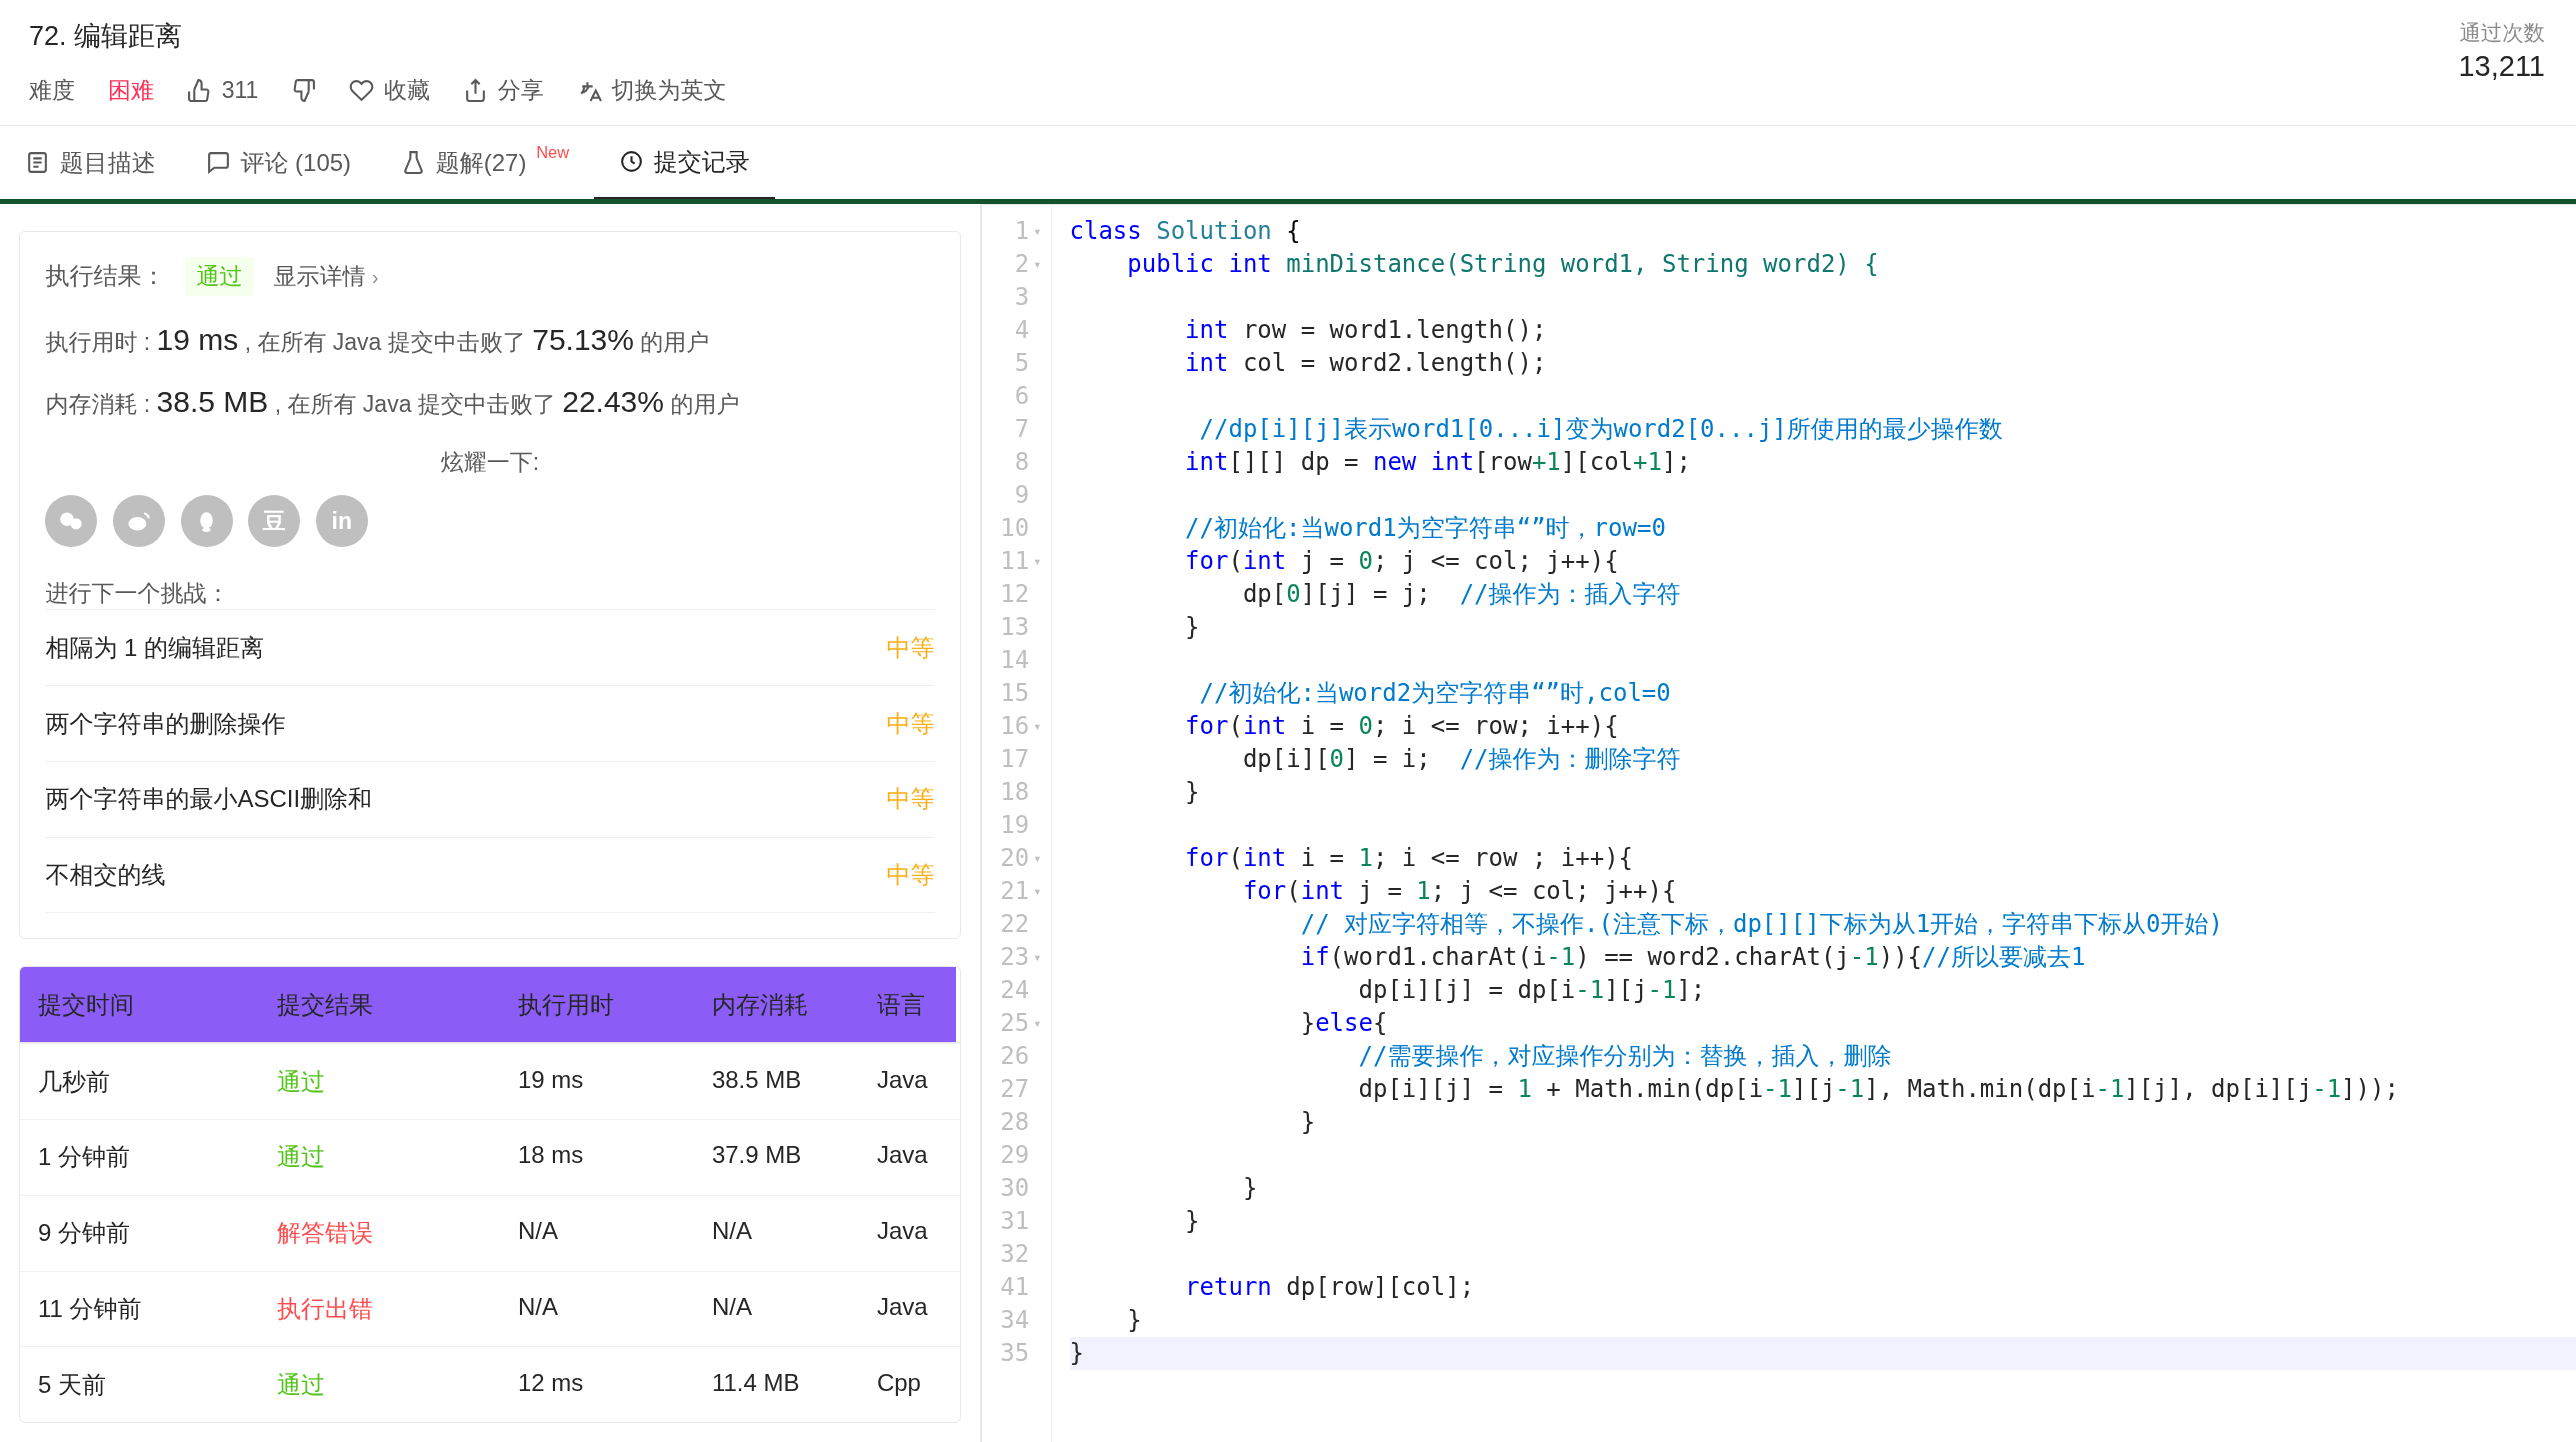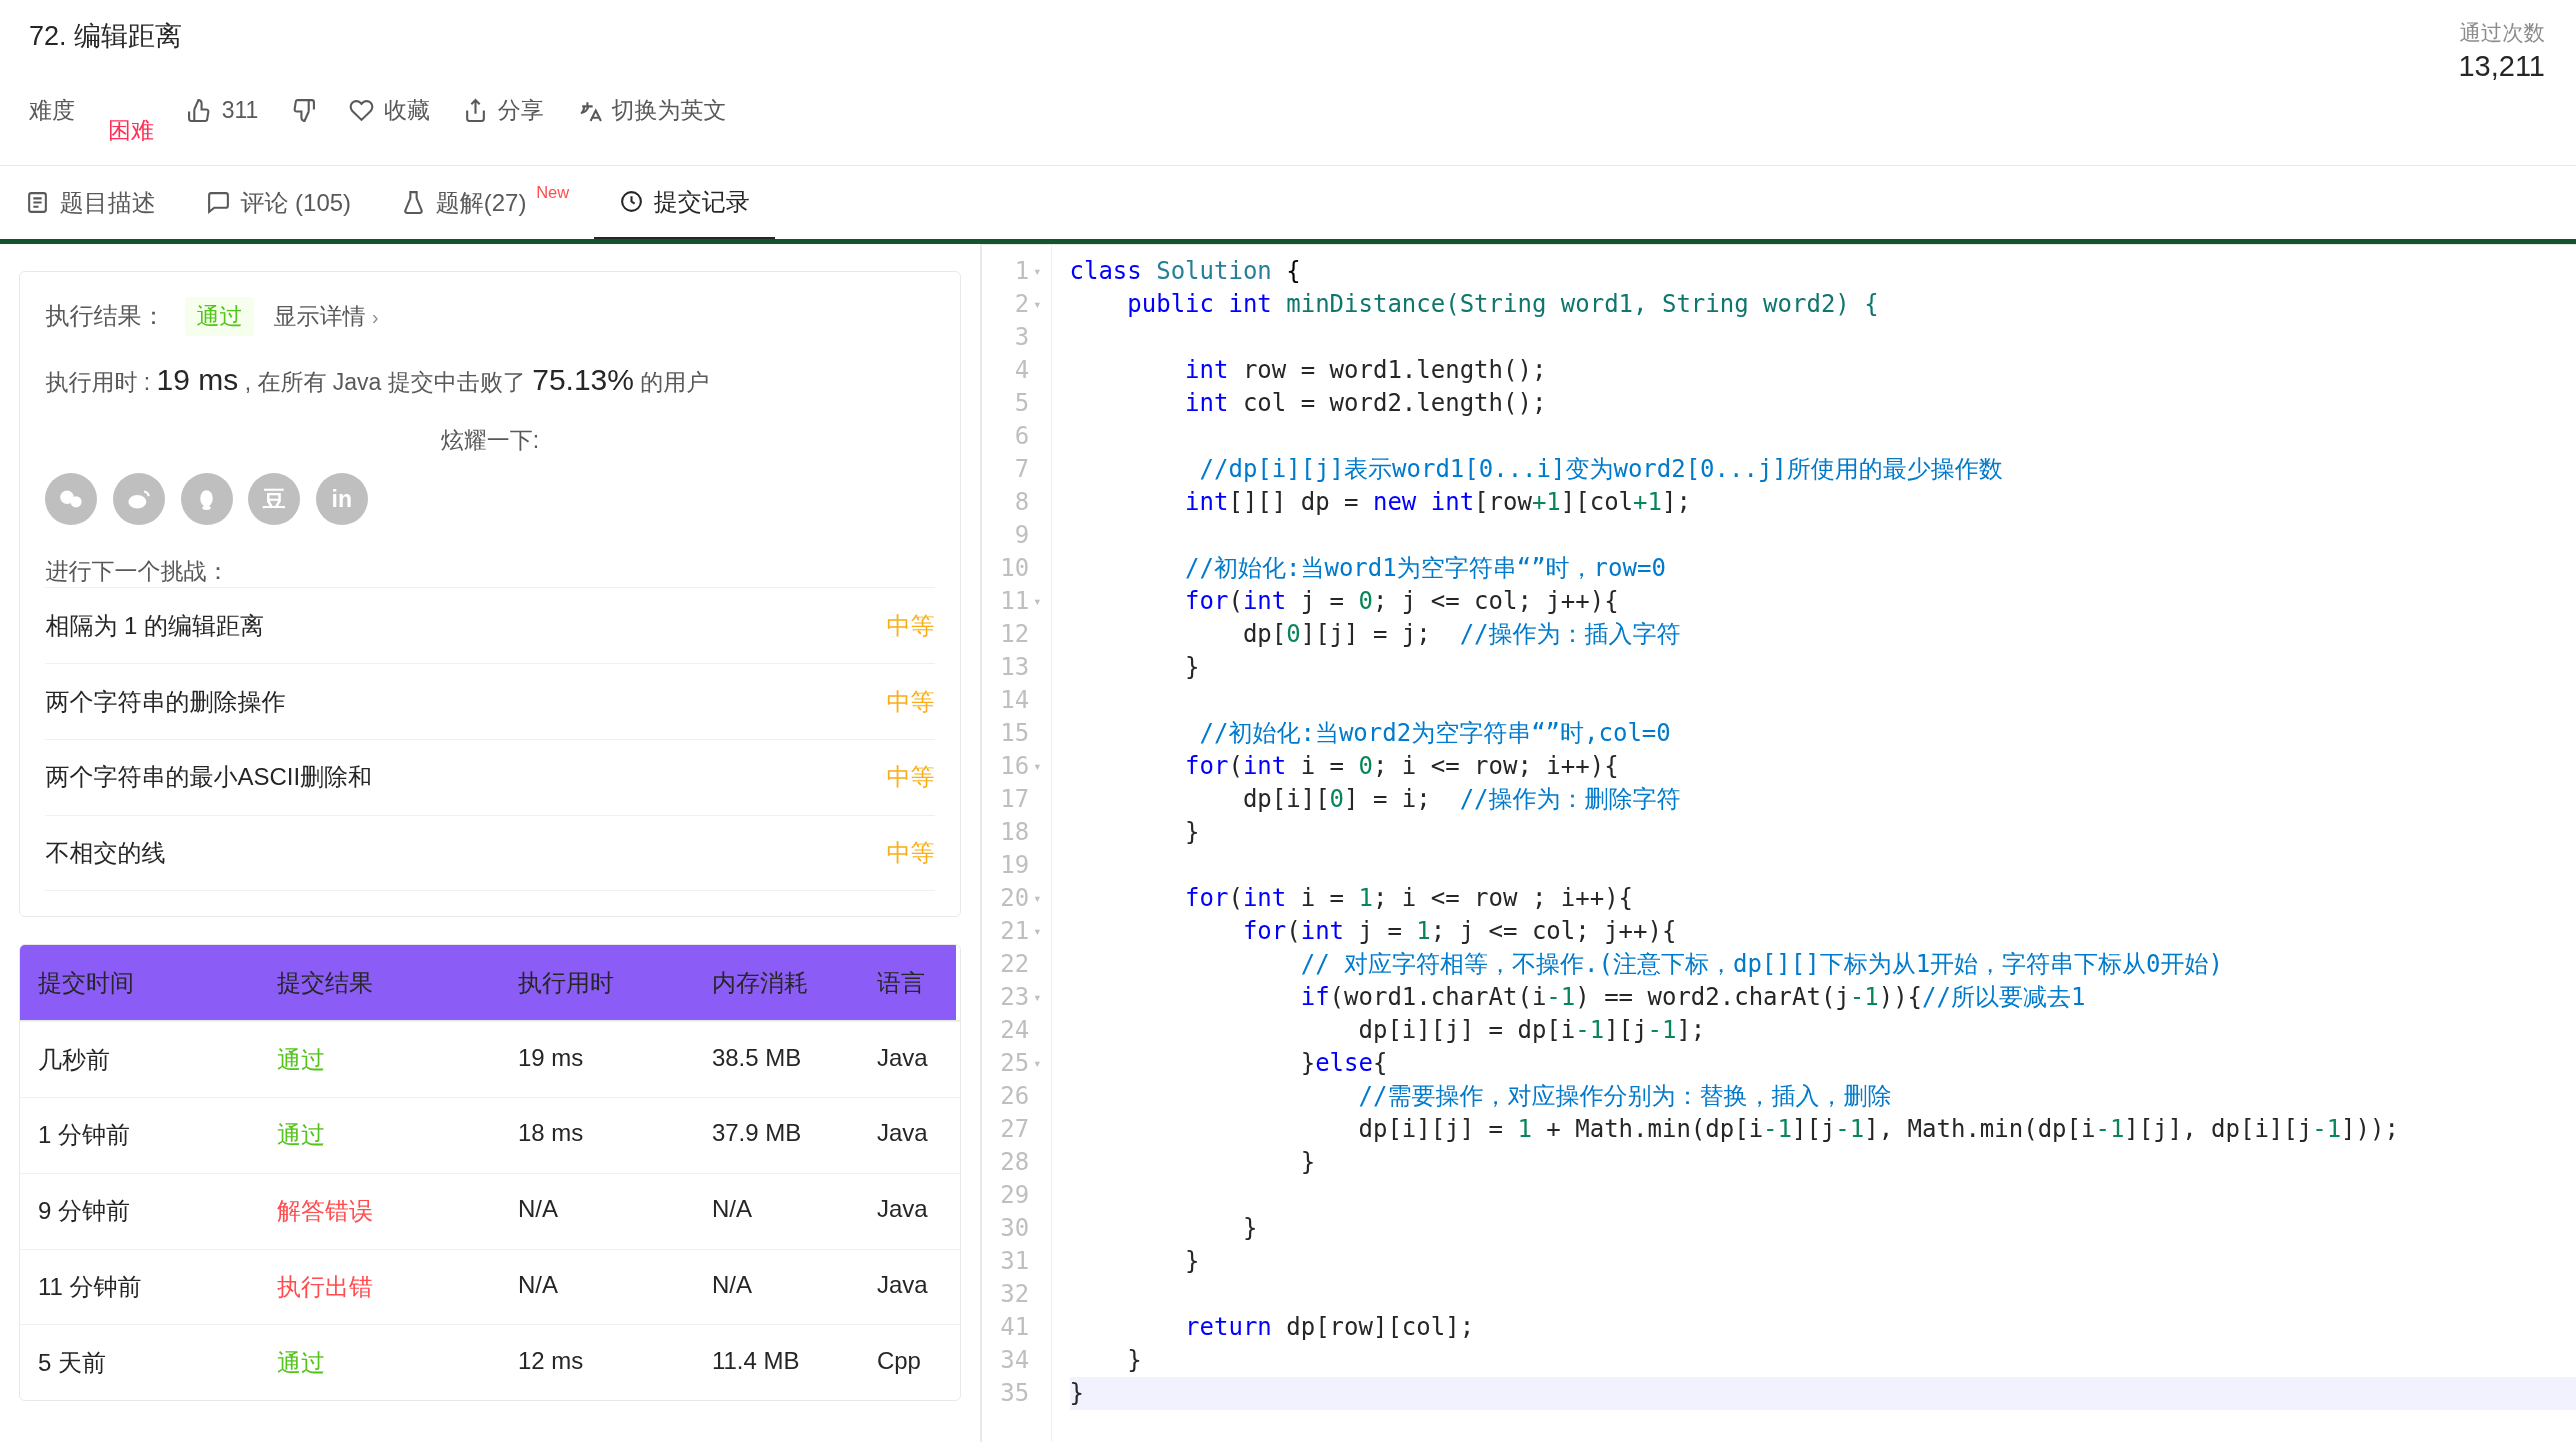--- a/index.html
+++ b/index.html
@@ -2,21 +2,21 @@
 <html><head>
 <meta charset="utf-8">
 <style>
 * { box-sizing: border-box; margin: 0; padding: 0; }
 body { font-family: -apple-system, "PingFang SC", "Helvetica Neue", Arial, sans-serif; font-size: 13.6px; color: #262626; background: #fff; }
 .page { width: 2576px; height: 1443px; transform-origin: 0 0; }
 .header { padding: 17.5px 29px 0 29px; position: relative; }
 .title { font-size: 27px; font-weight: 500; color: #262626; }
 .header-line2 { display: flex; align-items: center; gap: 33px; padding: 21.4px 29px 19.4px 29px; font-size: 23px; color: #595959; }
 .diff-label { color: #595959; font-size: 23px; }
-.diff-hard { color: #ff2d55; font-size: 23px; margin-top: 40px; }
+.diff-hard { color: #ff2d55; font-size: 23px; }
 .hact { display: inline-flex; align-items: center; gap: 9.7px; color: #595959; font-size: 23px; }
 .pass-count-box { position: absolute; top: 17.5px; right: 31px; text-align: right; }
 .pass-count-label { font-size: 21.4px; color: #8c8c8c; }
 .pass-count-num { font-size: 29px; font-weight: 500; color: #262626; margin-top: 3.9px; }
 .ico { width: 25px; height: 25px; display: inline-block; }
 .tabs { display: flex; border-top: 1px solid #e8e8e8; border-bottom: 5px solid #14532d; }
 .tab { display: flex; align-items: center; gap: 9.7px; padding: 19.4px 25px; font-size: 24px; color: #595959; cursor: pointer; position: relative; }
 .tab.active { color: #262626; border-bottom: 2.9px solid #262626; }
 .new-badge { color: #ff4d4f; font-size: 16.5px; position: relative; top: -9.7px; }
 .main { display: flex; height: calc(1443px - 194px); }
@@ -156,20 +156,27 @@
             <span class="arrow-sm">›</span>
           </span>
         </div>
         <div class="res-row2">
           <span>执行用时 :</span>
           <span class="res-strong">19 ms</span>
           <span>, 在所有 Java 提交中击败了</span>
           <span class="res-pct">75.13%</span>
           <span>的用户</span>
         </div>
+        <div class="res-row3">
+          <span>内存消耗 :</span>
+          <span class="res-strong">38.5 MB</span>
+          <span>, 在所有 Java 提交中击败了</span>
+          <span class="res-pct">22.43%</span>
+          <span>的用户</span>
+        </div>
         <div class="res-row4">炫耀一下:</div>
         <div class="social-row">
           <div class="social">
               <svg width="27" height="27" viewBox="0 0 24 24" fill="#fff">
                 <circle cx="8" cy="10" r="6"></circle>
                 <circle cx="16" cy="14" r="5"></circle>
               </svg>
             </div>
           <div class="social">
               <svg width="27" height="27" viewBox="0 0 24 24" fill="#fff">

